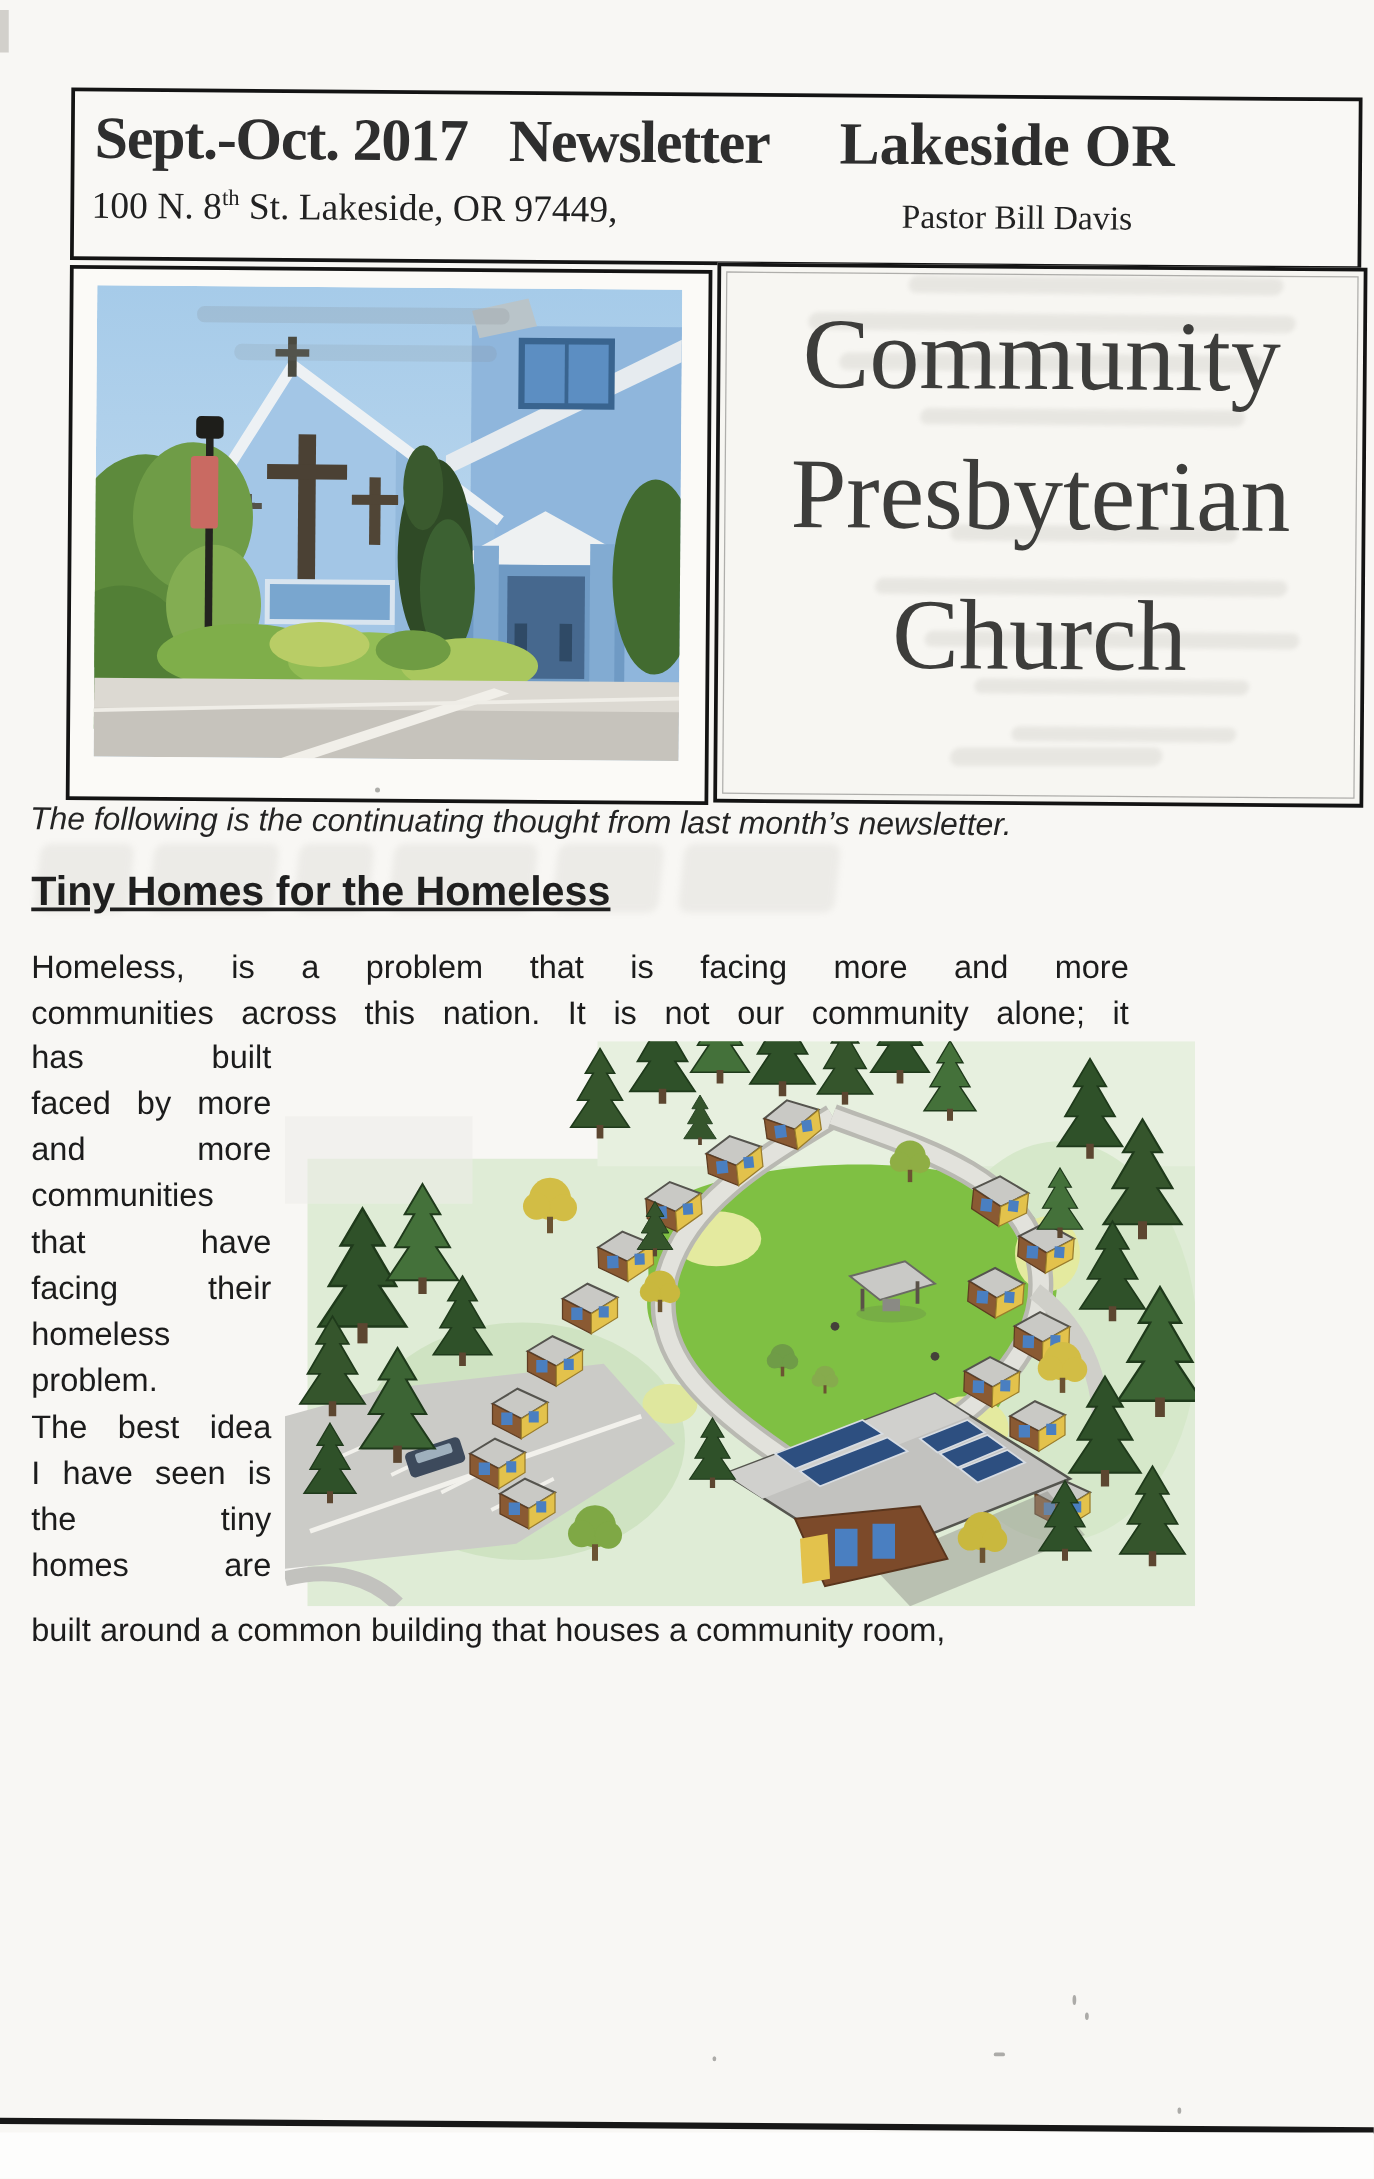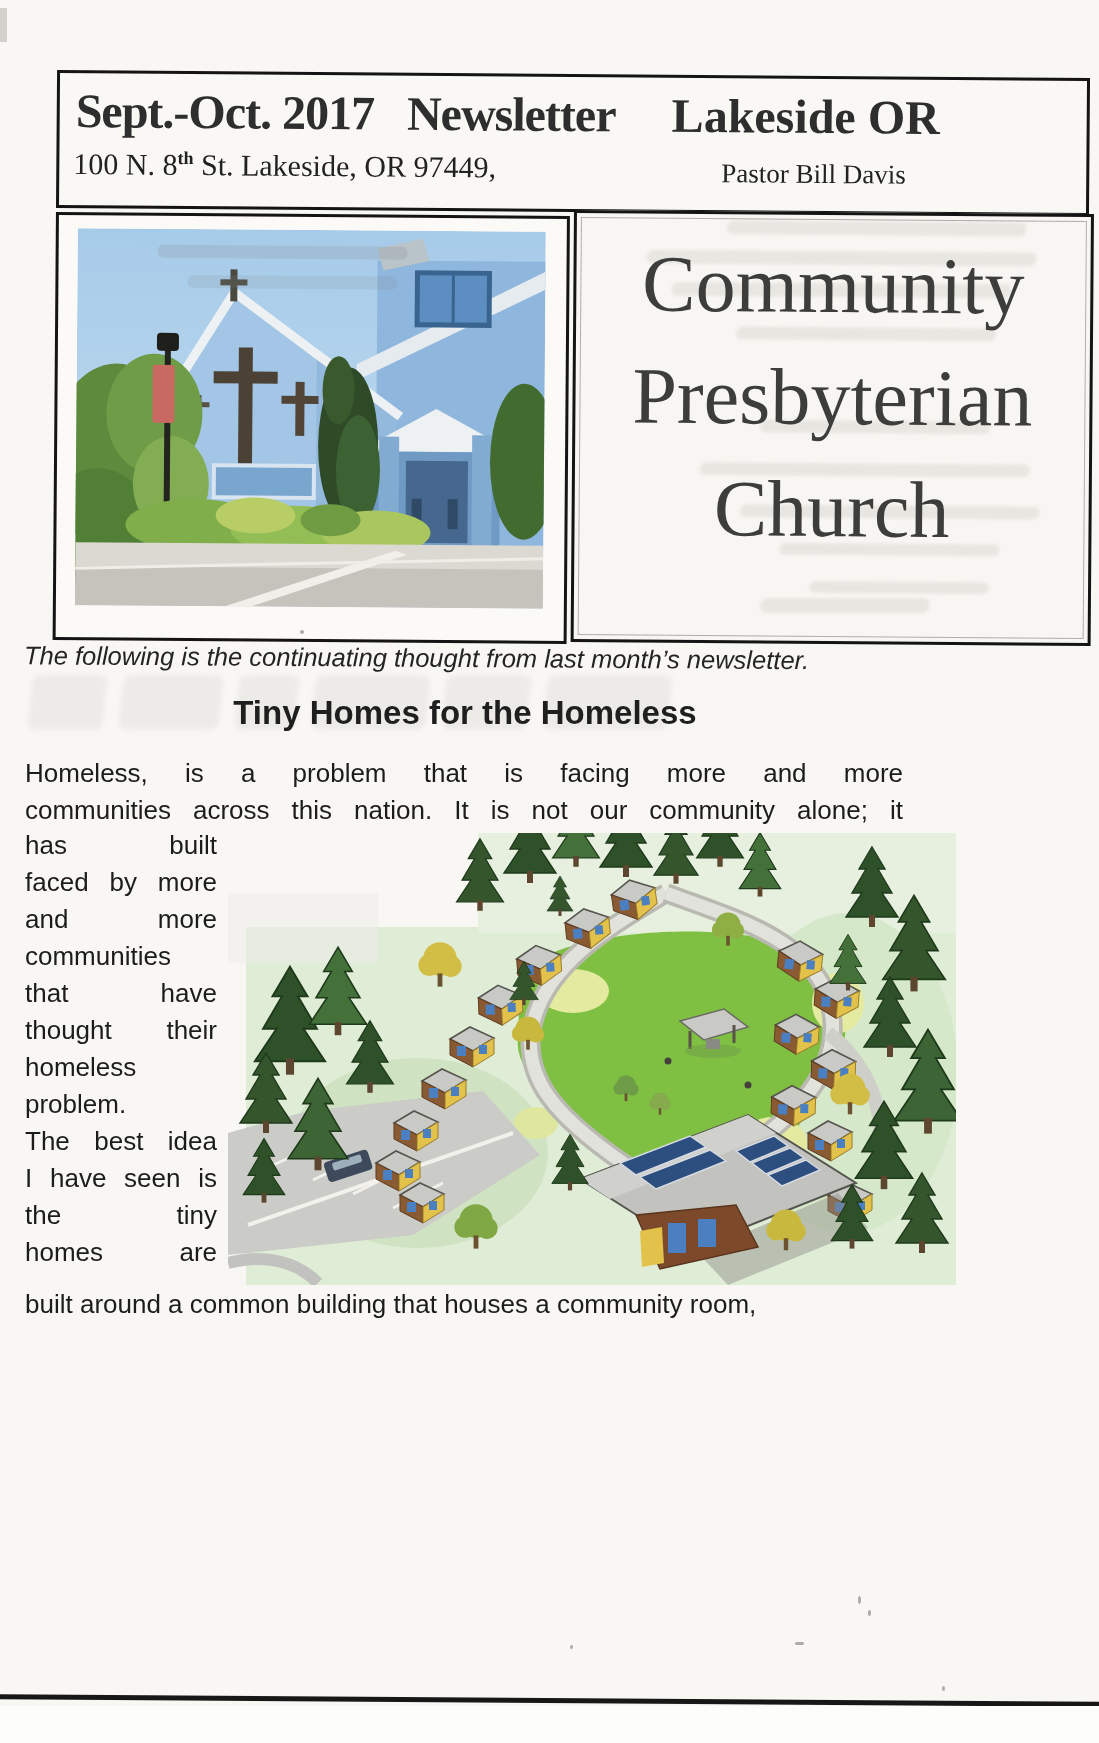--- a/index.html
+++ b/index.html
@@ -11,21 +11,21 @@
   .top-section{position:absolute;left:0;top:0;width:1099px;height:660px;
                transform:rotate(.45deg);transform-origin:60px 80px;}
   .header-box{position:absolute;left:57px;top:70px;width:1027px;height:132px;
               border:3px solid #141414;background:#f9f8f5;}
   .issue-title{position:absolute;left:16px;top:10px;font-family:"Liberation Serif",serif;
                font-weight:bold;font-size:48px;letter-spacing:-1px;color:#2e2e2e;white-space:pre;}
   .region{position:absolute;left:612px;top:10px;font-family:"Liberation Serif",serif;
           font-weight:bold;font-size:48px;color:#2e2e2e;}
   .address{position:absolute;left:14px;top:74px;font-family:"Liberation Serif",serif;
            font-size:30px;color:#222;}
-  .address sup{font-size:.6em;vertical-align:super;font-weight:bold;}
+  .address sup{font-size:.6em;vertical-align:super;}
   .pastor{position:absolute;left:662px;top:80px;font-family:"Liberation Serif",serif;
           font-size:27px;color:#222;}
 
   .photo-box{position:absolute;left:57px;top:212px;width:508px;height:422px;
              border:3px solid #141414;background:#fbfaf7;}
   .title-box{position:absolute;left:575px;top:206px;width:514px;height:426px;
              border:3px solid #141414;background:#f7f6f2;}
   .title-box::after{content:"";position:absolute;inset:4px;border:1px solid rgba(40,40,40,.35);pointer-events:none;}
   .masthead{position:absolute;left:0;top:14px;width:100%;text-align:center;
             font-family:"Liberation Serif",serif;font-size:80px;line-height:112px;
@@ -33,22 +33,22 @@
 
   
   .bleed{position:absolute;background:#9a988f;opacity:.16;filter:blur(1.6px);
          border-radius:8px;transform:skewX(-6deg);}
   .bleed.big{opacity:.12;filter:blur(2.4px);}
   .bleed.faint{opacity:.08;}
 
   
   .intro-note{position:absolute;left:24px;top:644px;width:876px;
               font-style:italic;font-size:25.5px;color:#242424;transform:rotate(.35deg);}
-  .article-heading{position:absolute;left:25px;top:694px;width:880px;text-align:center;
-                   font-weight:bold;font-size:33px;color:#1f1f1f;}
+  .article-heading{position:absolute;left:25px;top:694px;width:880px;text-align:left;
+                   font-weight:bold;font-size:33px;color:#1f1f1f;text-decoration:underline;}
   .para{font-size:26px;line-height:37px;color:#1c1c1c;}
   .para1{position:absolute;left:25px;top:755px;width:878px;}
   .para1 div{text-align:justify;text-align-last:justify;}
   .leftcol{position:absolute;left:25px;top:827px;width:192px;}
   .leftcol div{text-align:justify;text-align-last:justify;height:37px;}
   .para2{position:absolute;left:25px;top:1286px;width:884px;}
   .para2 div{text-align:justify;text-align-last:justify;}
   .para2 div:last-child{text-align-last:left;}
 
   .illustration{position:absolute;left:228px;top:833px;width:728px;height:452px;}
@@ -183,21 +183,21 @@
 <div class="para para1">
     <div>Homeless, is a problem that is facing more and more</div>
     <div>communities across this nation. It is not our community alone; it</div>
   </div>
 <div class="para leftcol">
     <div>has built</div>
     <div>faced by more</div>
     <div>and more</div>
     <div>communities</div>
     <div>that have</div>
-    <div>thought their</div>
+    <div>facing their</div>
     <div>homeless</div>
     <div>problem.</div>
     <div>The best idea</div>
     <div>I have seen is</div>
     <div>the tiny</div>
     <div>homes are</div>
   </div>
 <div class="para para2">
     <div>built around a common building that houses a community room,</div>
   </div>

